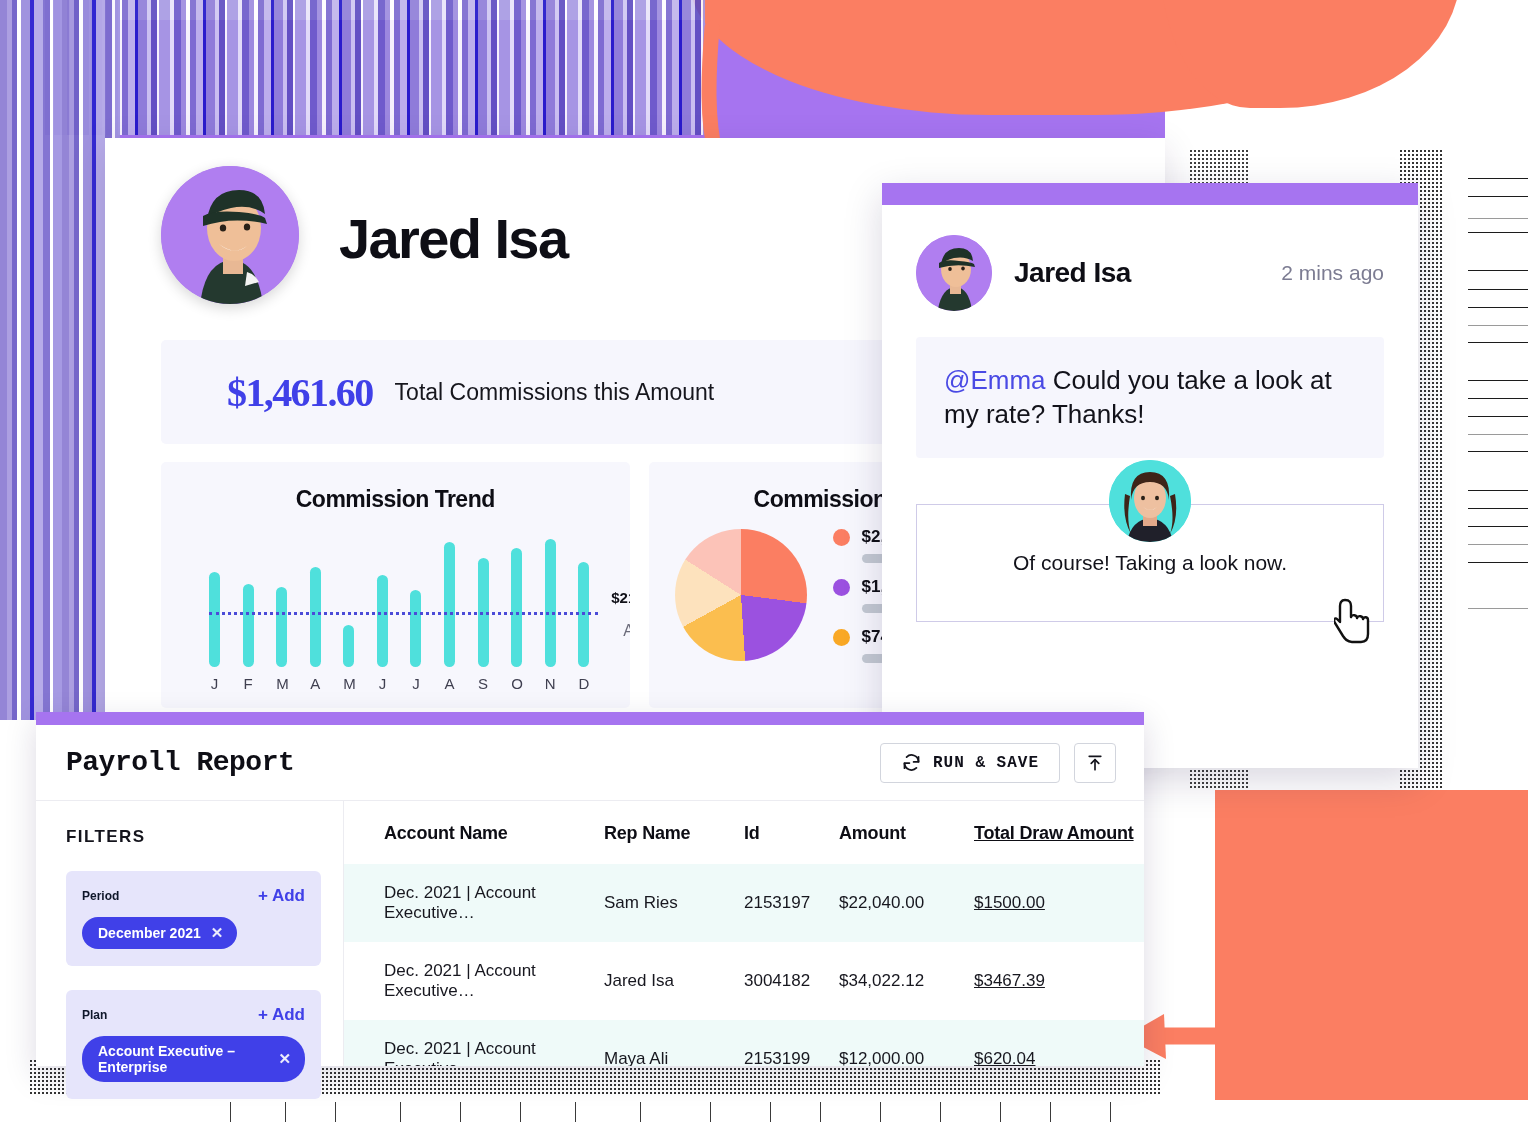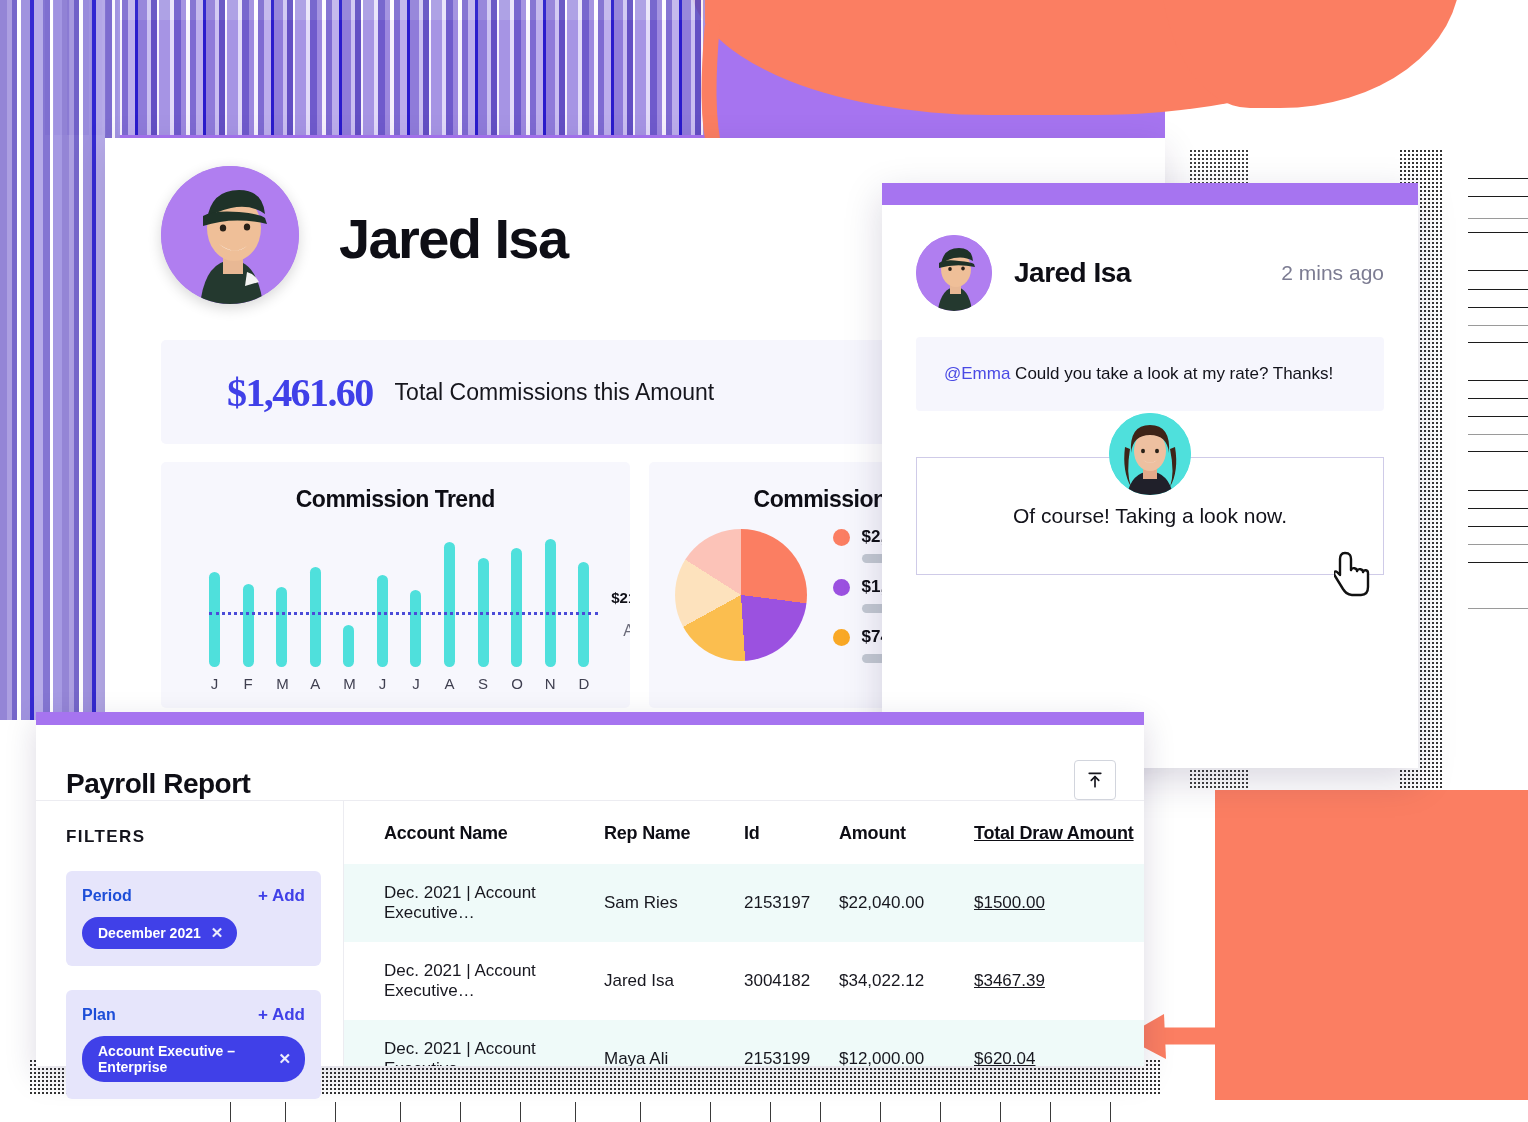--- a/index.html
+++ b/index.html
@@ -136,21 +136,21 @@
   .cc-body { padding: 30px 34px 0 34px; }
   .cc-head { display: flex; align-items: center; gap: 22px; }
   .avatar-sm {
     width: 76px; height: 76px; border-radius: 50%; background: #b07ef0;
     position: relative; overflow: hidden; flex: none;
   }
   .cc-name { font-size: 28px; font-weight: 800; color: #0e0e15; letter-spacing: -.5px; flex: 1; }
   .cc-time { font-size: 21px; color: #7c7c92; }
   .cc-bubble {
     margin-top: 26px; background: #f6f6fd; border-radius: 4px;
-    padding: 26px 28px; font-size: 17px; line-height: 1.32; color: #12121a;
+    padding: 26px 28px; font-size: 26px; line-height: 1.32; color: #12121a;
   }
   .mention { color: #4a4ae4; }
 
   .reply-wrap { margin: 46px 0 0 0; position: relative; padding: 0 34px 0 34px; }
   .reply-box { border: 1px solid #cfcbe8; background: #fff; height: 118px; display: flex; align-items: center; justify-content: center; }
   .reply-text { font-size: 21px; color: #12121a; }
   .avatar-reply {
     position: absolute; left: 50%; top: -44px; transform: translateX(-50%);
     width: 82px; height: 82px; border-radius: 50%; background: #4fe0dc; overflow: hidden; z-index: 2;
   }
@@ -160,38 +160,38 @@
     border: none; width: 100%; font-family: inherit;
   }
   .cursor { position: absolute; right: 48px; bottom: -22px; width: 36px; height: 46px; z-index: 5; }
 
   
   #payroll {
     position: absolute; left: 36px; top: 712px; width: 1108px; height: 354px;
     background: #ffffff; box-shadow: 0 10px 30px rgba(30,15,70,.15);
   }
   .pr-bar { height: 13px; background: #a674f0; }
-  .pr-head { height: 75px; display: flex; align-items: flex-end; padding: 0 28px 0 30px; }
+  .pr-head { height: 75px; display: flex; align-items: center; padding: 0 28px 0 30px; font-family: Liberation Mono, monospace; }
   .pr-title { font-size: 28px; font-weight: 800; color: #0e0e15; letter-spacing: -.5px; flex: 1; }
   .pr-btn {
     height: 40px; border: 1px solid #d2d5dd; border-radius: 4px; background: #fff;
     display: flex; align-items: center; gap: 11px; padding: 0 20px; cursor: pointer;
     font-size: 16px; font-weight: 700; letter-spacing: 1px; color: #10101a; font-family: inherit;
   }
   .pr-icon-btn {
     height: 40px; width: 42px; margin-left: 14px; border: 1px solid #d2d5dd; border-radius: 4px;
     background: #fff; display: flex; align-items: center; justify-content: center; cursor: pointer;
   }
 
   .pr-main { display: flex; border-top: 1px solid #ececf1; height: 266px; }
   .filters { width: 308px; border-right: 1px solid #ececf1; padding: 26px 22px 0 30px; }
   .filters-title { font-size: 17px; font-weight: 700; letter-spacing: 1.4px; color: #14141c; }
   .filter-group { background: #e6e5fb; border-radius: 6px; padding: 15px 16px 17px 16px; margin-top: 24px; }
   .fg-head { display: flex; align-items: center; }
-  .fg-name { font-size: 16px; font-weight: 800; color: #1d4ed8; flex: 1; }
+  .fg-name { font-size: 12px; font-weight: 800; color: #0f172a; flex: 1; }
   .fg-add { font-size: 17px; font-weight: 800; color: #4040e8; cursor: pointer; }
   .chip {
     display: inline-flex; align-items: center; gap: 10px; margin-top: 11px;
     background: #4040e8; color: #fff; border-radius: 22px; padding: 7px 14px 7px 16px;
     font-size: 14px; font-weight: 700; cursor: pointer;
   }
   .chip .x { font-size: 15px; opacity: .9; }
 
   .table-area { flex: 1; overflow: hidden; }
   table { width: 100%; border-collapse: collapse; table-layout: fixed; }
@@ -425,20 +425,28 @@
     </svg>
   </div>
 </div>
 
 <div id="payroll">
   <div class="pr-bar"></div>
 
   <div class="pr-head">
     <div class="pr-title">Payroll Report</div>
 
+    <button class="pr-btn">
+      <svg width="21" height="21" viewBox="0 0 24 24">
+        <path d="M20 11a8 8 0 0 0 -13.6 -5.2 M4 13a8 8 0 0 0 13.6 5.2" fill="none" stroke="#14141c" stroke-width="2" stroke-linecap="round"></path>
+        <path d="M20 5.5 V11.4 H14.4" fill="none" stroke="#14141c" stroke-width="2" stroke-linecap="round" stroke-linejoin="round"></path>
+        <path d="M4 18.5 V12.6 H9.6" fill="none" stroke="#14141c" stroke-width="2" stroke-linecap="round" stroke-linejoin="round"></path>
+      </svg>
+      <span>RUN &amp; SAVE</span>
+    </button>
 
     <div class="pr-icon-btn">
       <svg width="20" height="20" viewBox="0 0 24 24">
         <path d="M5 4 H19" stroke="#14141c" stroke-width="2" stroke-linecap="round"></path>
         <path d="M12 20 V8" stroke="#14141c" stroke-width="2" stroke-linecap="round"></path>
         <path d="M7.5 12.5 L12 8 L16.5 12.5" fill="none" stroke="#14141c" stroke-width="2" stroke-linecap="round" stroke-linejoin="round"></path>
       </svg>
     </div>
   </div>
 

